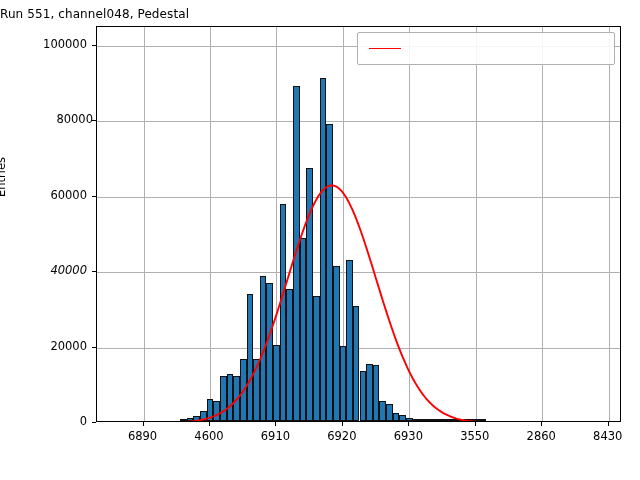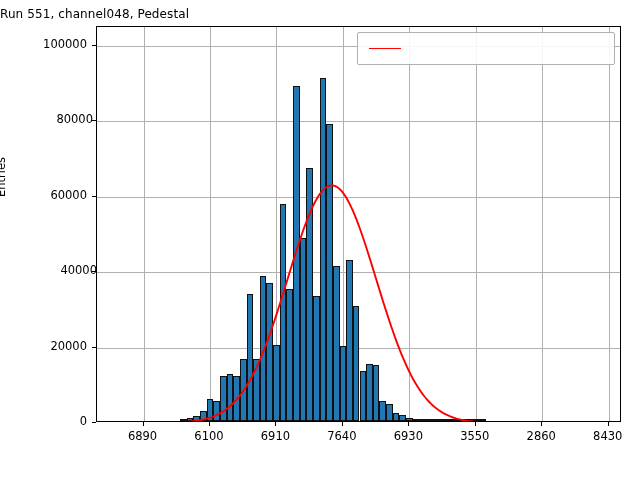--- a/index.html
+++ b/index.html
@@ -226,37 +226,37 @@
       <path id="fit-path" fill="none" stroke="#ff0000" stroke-width="1.9" stroke-linejoin="round" stroke-linecap="round" d="M6.65,396.00 L8.31,396.00 L9.97,396.00 L11.63,396.00 L13.29,396.00 L14.95,396.00 L16.61,396.00 L18.28,396.00 L19.94,396.00 L21.60,396.00 L23.26,396.00 L24.92,396.00 L26.58,396.00 L28.24,396.00 L29.91,395.99 L31.57,395.99 L33.23,395.99 L34.89,395.99 L36.55,395.99 L38.21,395.99 L39.87,395.99 L41.53,395.98 L43.20,395.98 L44.86,395.98 L46.52,395.97 L48.18,395.97 L49.84,395.96 L51.50,395.96 L53.16,395.95 L54.83,395.94 L56.49,395.93 L58.15,395.92 L59.81,395.91 L61.47,395.89 L63.13,395.87 L64.79,395.85 L66.46,395.83 L68.12,395.80 L69.78,395.78 L71.44,395.74 L73.10,395.70 L74.76,395.66 L76.42,395.61 L78.09,395.56 L79.75,395.49 L81.41,395.42 L83.07,395.34 L84.73,395.25 L86.39,395.15 L88.05,395.04 L89.72,394.91 L91.38,394.77 L93.04,394.61 L94.70,394.43 L96.36,394.23 L98.02,394.02 L99.68,393.77 L101.34,393.50 L103.01,393.21 L104.67,392.88 L106.33,392.51 L107.99,392.11 L109.65,391.68 L111.31,391.19 L112.97,390.67 L114.64,390.09 L116.30,389.46 L117.96,388.77 L119.62,388.02 L121.28,387.21 L122.94,386.32 L124.60,385.37 L126.27,384.33 L127.93,383.21 L129.59,382.01 L131.25,380.71 L132.91,379.32 L134.57,377.82 L136.23,376.22 L137.90,374.51 L139.56,372.68 L141.22,370.73 L142.88,368.66 L144.54,366.46 L146.20,364.12 L147.86,361.66 L149.53,359.05 L151.19,356.30 L152.85,353.41 L154.51,350.37 L156.17,347.18 L157.83,343.84 L159.49,340.36 L161.16,336.72 L162.82,332.94 L164.48,329.00 L166.14,324.93 L167.80,320.71 L169.46,316.35 L171.12,311.87 L172.78,307.25 L174.45,302.51 L176.11,297.66 L177.77,292.70 L179.43,287.65 L181.09,282.51 L182.75,277.29 L184.41,272.00 L186.08,266.67 L187.74,261.29 L189.40,255.89 L191.06,250.48 L192.72,245.07 L194.38,239.69 L196.04,234.33 L197.71,229.03 L199.37,223.80 L201.03,218.66 L202.69,213.62 L204.35,208.70 L206.01,203.92 L207.67,199.30 L209.34,194.84 L211.00,190.58 L212.66,186.52 L214.32,182.69 L215.98,179.09 L217.64,175.74 L219.30,172.65 L220.97,169.84 L222.63,167.32 L224.29,165.09 L225.95,163.17 L227.61,161.57 L229.27,160.29 L230.93,159.33 L232.59,158.71 L234.26,158.42 L235.92,158.47 L237.58,158.85 L239.24,159.56 L240.90,160.61 L242.56,161.97 L244.22,163.66 L245.89,165.67 L247.55,167.97 L249.21,170.58 L250.87,173.46 L252.53,176.62 L254.19,180.04 L255.85,183.71 L257.52,187.61 L259.18,191.72 L260.84,196.04 L262.50,200.54 L264.16,205.21 L265.82,210.03 L267.48,214.98 L269.15,220.05 L270.81,225.22 L272.47,230.47 L274.13,235.78 L275.79,241.15 L277.45,246.54 L279.11,251.95 L280.78,257.36 L282.44,262.76 L284.10,268.12 L285.76,273.45 L287.42,278.71 L289.08,283.91 L290.74,289.03 L292.41,294.06 L294.07,298.99 L295.73,303.81 L297.39,308.52 L299.05,313.10 L300.71,317.55 L302.37,321.87 L304.03,326.05 L305.70,330.09 L307.36,333.98 L309.02,337.72 L310.68,341.32 L312.34,344.76 L314.00,348.06 L315.66,351.21 L317.33,354.21 L318.99,357.06 L320.65,359.77 L322.31,362.34 L323.97,364.77 L325.63,367.07 L327.29,369.23 L328.96,371.27 L330.62,373.19 L332.28,374.98 L333.94,376.66 L335.60,378.24 L337.26,379.71 L338.92,381.07 L340.59,382.34 L342.25,383.53 L343.91,384.62 L345.57,385.63 L347.23,386.57 L348.89,387.44 L350.55,388.23 L352.22,388.96 L353.88,389.64 L355.54,390.25 L357.20,390.81 L358.86,391.33 L360.52,391.80 L362.18,392.23 L363.84,392.62 L365.51,392.97 L367.17,393.29 L368.83,393.58 L370.49,393.84 L372.15,394.08 L373.81,394.29 L375.47,394.48 L377.14,394.65 L378.80,394.81 L380.46,394.95 L382.12,395.07 L383.78,395.18 L385.44,395.28 L387.10,395.36 L388.77,395.44 L390.43,395.51 L392.09,395.57 L393.75,395.63 L395.41,395.67 L397.07,395.71 L398.73,395.75 L400.40,395.78 L402.06,395.81 L403.72,395.84 L405.38,395.86 L407.04,395.88 L408.70,395.89 L410.36,395.91 L412.03,395.92 L413.69,395.93 L415.35,395.94 L417.01,395.95 L418.67,395.96 L420.33,395.96 L421.99,395.97 L423.66,395.97 L425.32,395.98 L426.98,395.98 L428.64,395.98 L430.30,395.99 L431.96,395.99 L433.62,395.99 L435.28,395.99 L436.95,395.99 L438.61,395.99 L440.27,396.00 L441.93,396.00 L443.59,396.00 L445.25,396.00"></path>
     </svg>
   </div>
 
   <div id="ticks-y">
       <div class="tick-mark-y" style="left: 92px; top: 422px;"></div>
       <div class="tick-label-y" style="left: 10px; width: 77px; top: 414px;">0</div>
       <div class="tick-mark-y" style="left: 92px; top: 346.57px;"></div>
       <div class="tick-label-y" style="left: 10px; width: 77px; top: 338.57px;">20000</div>
       <div class="tick-mark-y" style="left: 92px; top: 271.14px;"></div>
-      <div class="tick-label-y" style="left: 20px; width: 77px; top: 263.14px;">40000</div>
+      <div class="tick-label-y" style="left: 10px; width: 77px; top: 263.14px; font-style: italic;">40000</div>
       <div class="tick-mark-y" style="left: 92px; top: 195.71px;"></div>
       <div class="tick-label-y" style="left: 10px; width: 77px; top: 187.71px;">60000</div>
       <div class="tick-mark-y" style="left: 92px; top: 120.29px;"></div>
       <div class="tick-label-y" style="left: 16px; width: 77px; top: 112.29px;">80000</div>
       <div class="tick-mark-y" style="left: 92px; top: 44.86px;"></div>
       <div class="tick-label-y" style="left: 10px; width: 77px; top: 36.86px; text-align: right;">100000</div>
     </div>
   <div id="ticks-x">
       <div class="tick-mark-x" style="left: 142.52px; top: 422px;"></div>
       <div class="tick-label-x" style="left: 112.52px; width: 60px; top: 429px;">6890</div>
       <div class="tick-mark-x" style="left: 208.97px; top: 422px;"></div>
-      <div class="tick-label-x" style="left: 178.97px; width: 60px; top: 429px;">6100</div>
+      <div class="tick-label-x" style="left: 178.97px; width: 60px; top: 429px;">4600</div>
       <div class="tick-mark-x" style="left: 275.43px; top: 422px;"></div>
       <div class="tick-label-x" style="left: 245.43px; width: 60px; top: 429px;">6910</div>
       <div class="tick-mark-x" style="left: 341.89px; top: 422px;"></div>
-      <div class="tick-label-x" style="left: 311.89px; width: 60px; top: 429px;">7640</div>
+      <div class="tick-label-x" style="left: 311.89px; width: 60px; top: 429px;">6920</div>
       <div class="tick-mark-x" style="left: 408.34px; top: 422px;"></div>
       <div class="tick-label-x" style="left: 378.34px; width: 60px; top: 429px;">6930</div>
       <div class="tick-mark-x" style="left: 474.8px; top: 422px;"></div>
       <div class="tick-label-x" style="left: 444.8px; width: 60px; top: 429px;">3550</div>
       <div class="tick-mark-x" style="left: 541.25px; top: 422px;"></div>
       <div class="tick-label-x" style="left: 511.25px; width: 60px; top: 429px;">2860</div>
       <div class="tick-mark-x" style="left: 607.71px; top: 422px;"></div>
       <div class="tick-label-x" style="left: 577.71px; width: 60px; top: 429px;">8430</div>
     </div>
 

